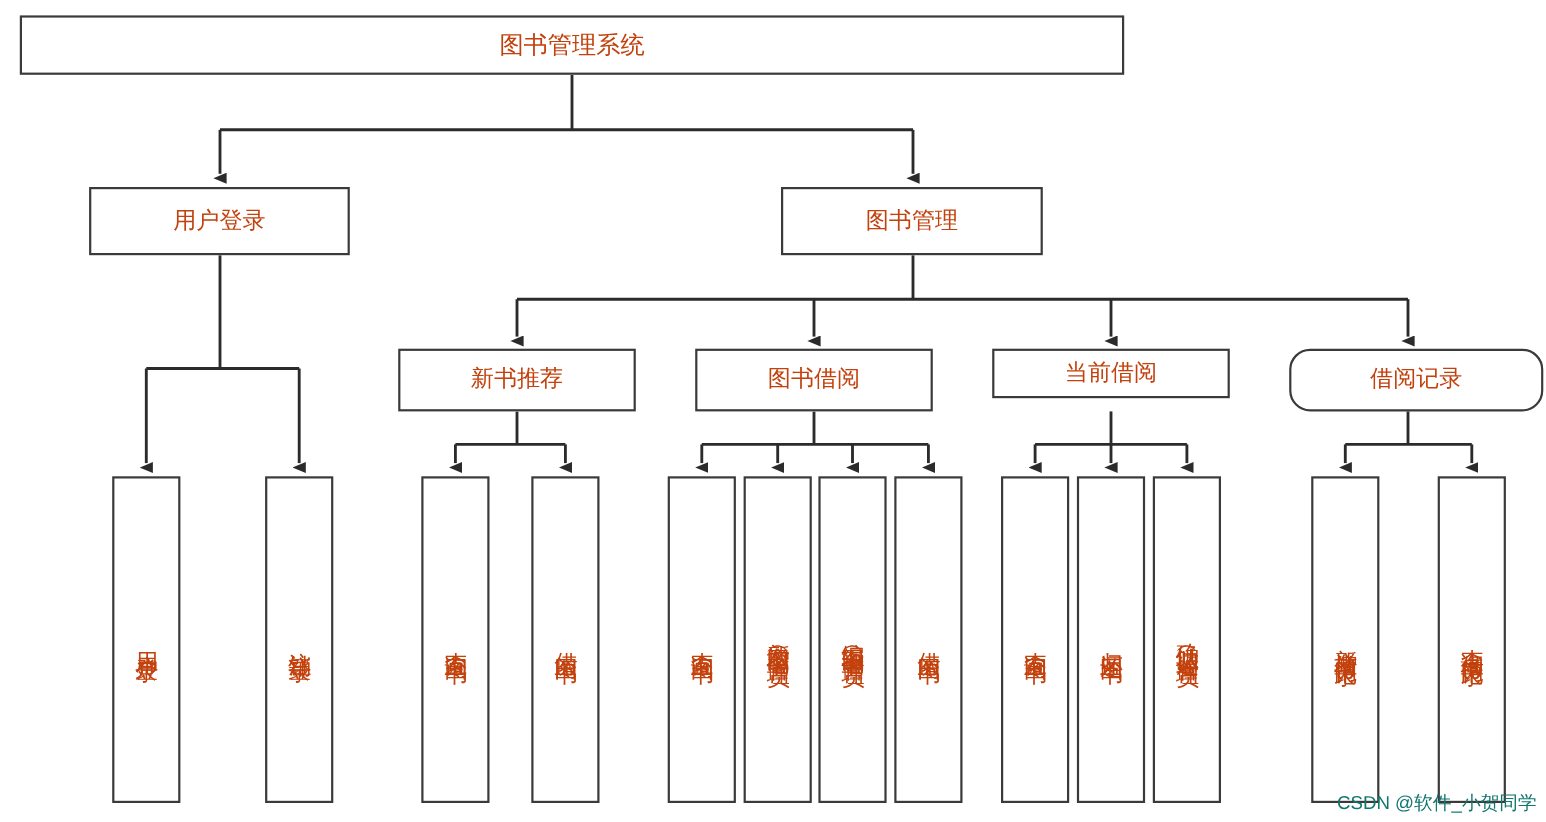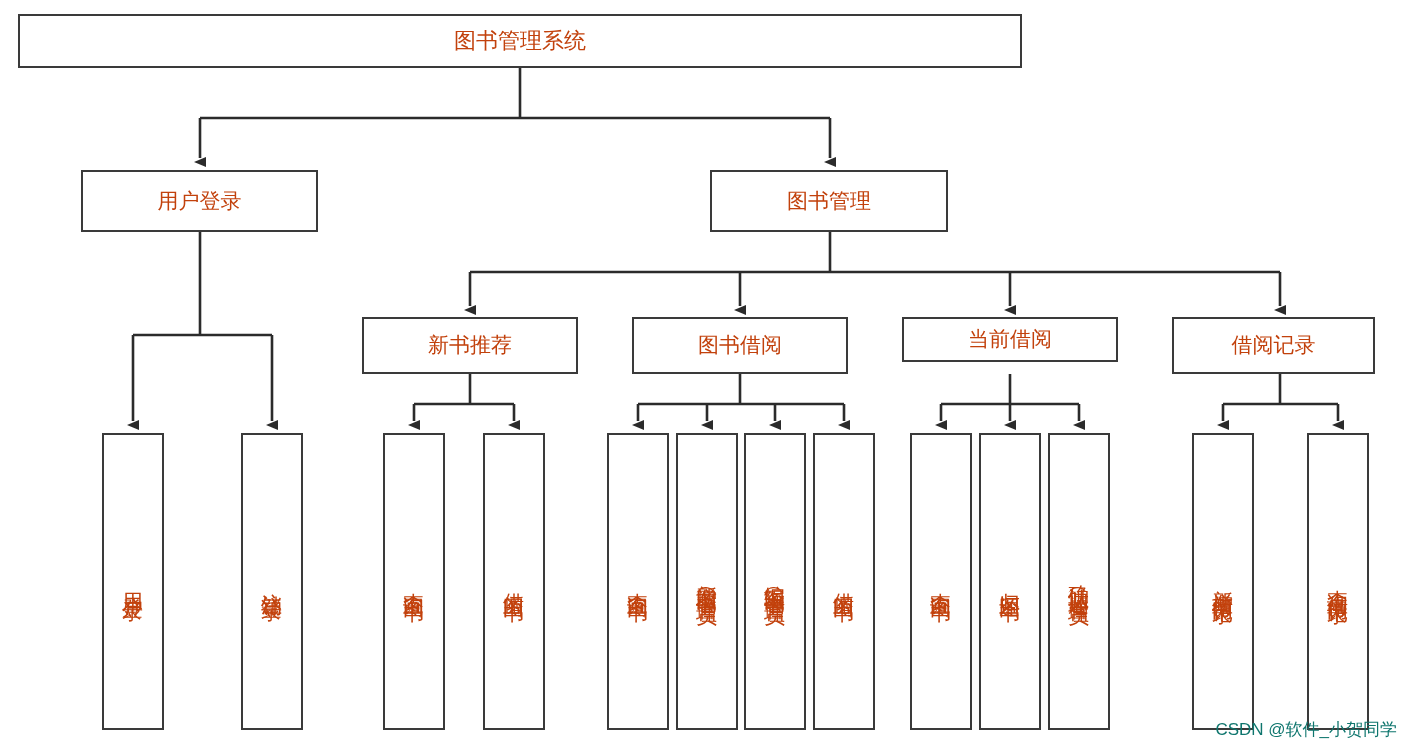--- a/index.html
+++ b/index.html
@@ -137,21 +137,21 @@
 
   <div class="node horiz" style="left:362px; top:317px; width:216px; height:57px;">
     <span class="label">新书推荐</span>
   </div>
   <div class="node horiz" style="left:632px; top:317px; width:216px; height:57px;">
     <span class="label">图书借阅</span>
   </div>
   <div class="node horiz" style="left:902px; top:317px; width:216px; height:45px;">
     <span class="label">当前借阅</span>
   </div>
-  <div class="node horiz" style="left:1172px; top:317px; width:203px; height:57px;">
+  <div class="node horiz" style="left:1172px; top:317px; width:231px; height:57px;border-radius:19px;">
     <span class="label">借阅记录</span>
   </div>
 
   <div class="node vert" style="left:102px; top:433px; width:62px; height:297px;">
     <span class="label">用户登录</span>
   </div>
   <div class="node vert" style="left:241px; top:433px; width:62px; height:297px;">
     <span class="label">注销登录</span>
   </div>
 

